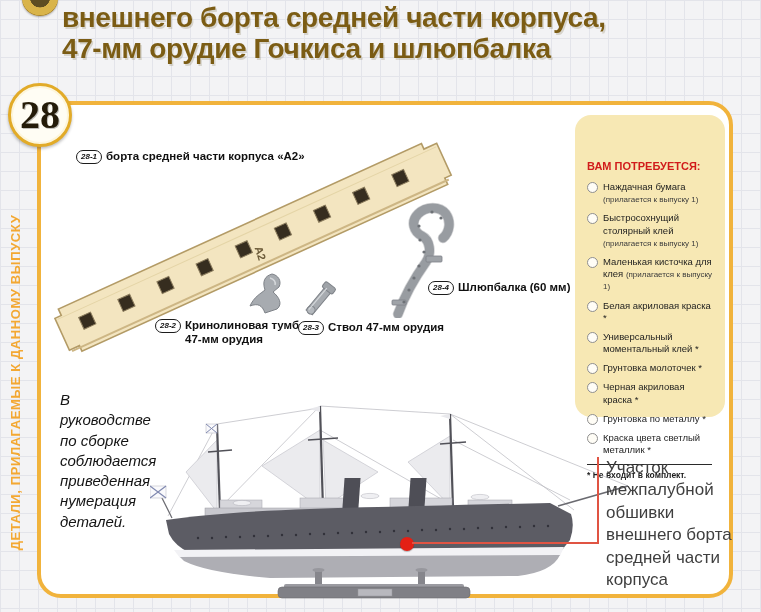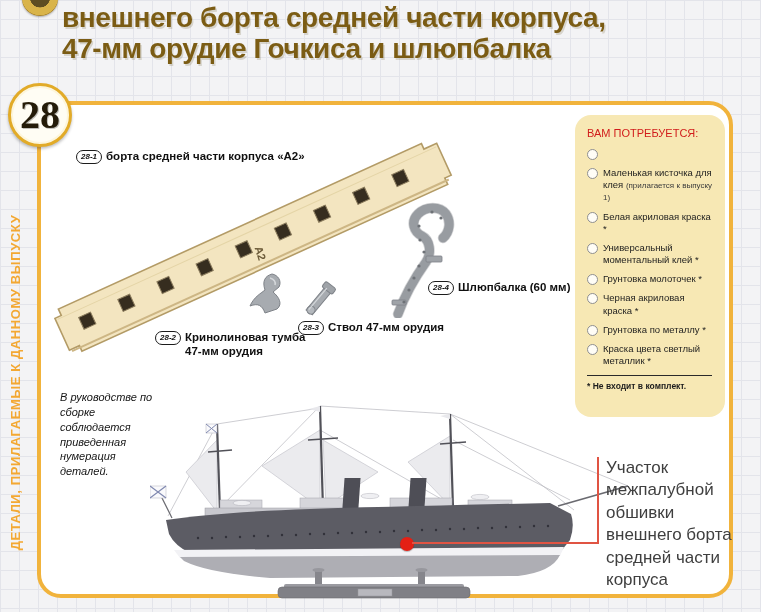--- a/index.html
+++ b/index.html
@@ -35,30 +35,30 @@
     font-size:13px;font-weight:bold;color:#f3a833;letter-spacing:0.6px;}
   
   .part-label{display:flex;align-items:flex-start;}
   .code-badge{flex:0 0 auto;border:1.2px solid #1c1c1c;border-radius:8px;
     background:#fff;font-size:8px;font-weight:bold;color:#111;
     padding:1px 4px;line-height:10px;margin:1px 4px 0 0;white-space:nowrap;font-style:italic;}
   .part-text{font-size:11.5px;font-weight:bold;color:#101010;line-height:1.25;}
   
   .needs-panel{left:575px;top:115px;width:150px;height:302px;box-sizing:border-box;
     background:#f7e8b4;border-radius:16px;padding:12px 11px 10px 12px;}
-  .needs-heading{font-size:11px;font-weight:normal;color:#d11c1b;margin-bottom:9px;}
+  .needs-heading{font-size:11px;font-weight:bold;color:#d11c1b;margin-bottom:9px;margin-top:33px;}
   .need-item{display:flex;align-items:flex-start;margin-bottom:7px;}
   .need-bullet{flex:0 0 auto;width:9px;height:9px;border-radius:50%;
     background:#fffdf6;border:1.2px solid #8f8f8f;margin:1px 5px 0 0;}
   .need-text{font-size:9.5px;color:#1d1d1d;line-height:1.28;}
   .need-note{font-size:8px;color:#3c3c3c;}
   .needs-rule{border-top:1.3px solid #2a2a2a;margin:8px 2px 5px 0;}
   .needs-footnote{font-size:8.5px;font-weight:bold;color:#1d1d1d;}
   
-  .guide-note{left:60px;top:390px;width:97px;font-style:italic;font-size:11px;
+  .guide-note{left:60px;top:390px;width:97px;font-style:italic;font-size:15px;
     color:#141414;line-height:1.35;}
   
   .callout-text{left:606px;top:457px;width:128px;font-size:17px;color:#3f3f3f;line-height:1.32;}
   .callout-h{left:412px;top:542px;width:187px;height:1.6px;background:#e05443;}
   .callout-v{left:597px;top:457px;width:1.6px;height:87px;background:#e05443;}
   .marker-dot{left:400px;top:537px;width:14px;height:14px;border-radius:50%;
     background:#e42015;box-shadow:0 1px 1px rgba(0,0,0,.25);}
 </style>
 </head>
 <body>
@@ -134,21 +134,21 @@
     </g>
   </svg>
 
   <div class="abs part-label" style="left:76px;top:149px;">
     <span class="code-badge">28-1</span>
     <div class="part-text">
       <div>борта средней части корпуса «А2»</div>
     </div>
   </div>
 
-  <div class="abs part-label" style="left:155px;top:330px;">
+  <div class="abs part-label" style="left:155px;top:318px;">
     <span class="code-badge">28-2</span>
     <div class="part-text">
       <div>Кринолиновая тумба</div>
       <div>47-мм орудия</div>
     </div>
   </div>
 
   <div class="abs part-label" style="left:298px;top:320px;">
     <span class="code-badge">28-3</span>
     <div class="part-text">
@@ -161,20 +161,27 @@
     <div class="part-text">
       <div>Шлюпбалка (60 мм)</div>
     </div>
   </div>
 
   <div class="abs needs-panel">
     <div class="needs-heading">ВАМ ПОТРЕБУЕТСЯ:</div>
 
     <div class="need-item">
       <span class="need-bullet"></span>
+      <div class="need-text"><span>Наждачная бумага</span>
+        <span class="need-note">(прилагается к выпуску 1)</span></div>
+    </div>
+    <div class="need-item">
+      <span class="need-bullet"></span>
+      <div class="need-text"><span>Быстросохнущий столярный клей</span>
+        <span class="need-note">(прилагается к выпуску 1)</span></div>
     </div>
     <div class="need-item">
       <span class="need-bullet"></span>
       <div class="need-text"><span>Маленькая кисточка для клея</span>
         <span class="need-note">(прилагается к выпуску 1)</span></div>
     </div>
     <div class="need-item">
       <span class="need-bullet"></span>
       <div class="need-text"><span>Белая акриловая краска *</span></div>
     </div>

